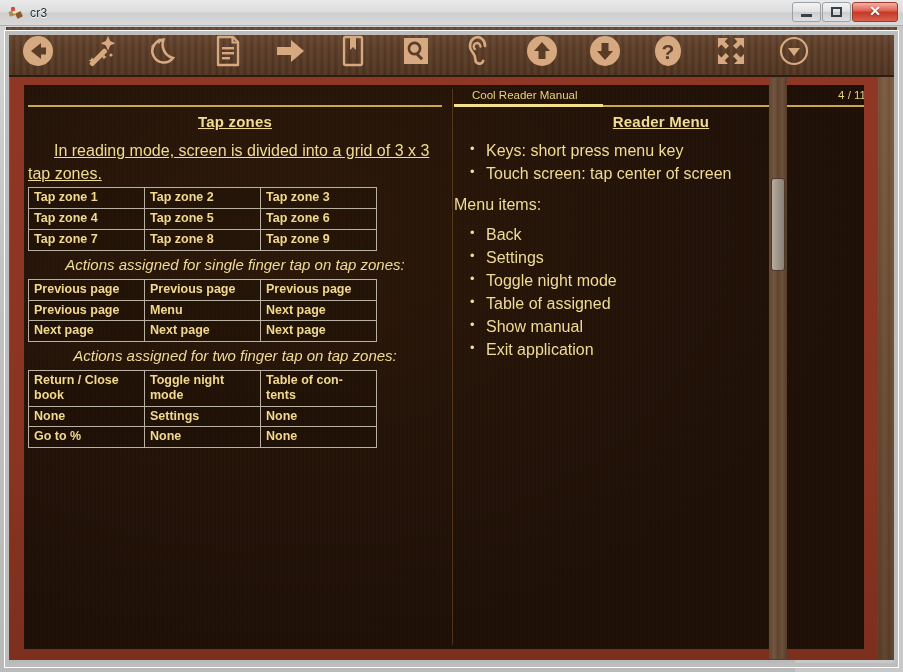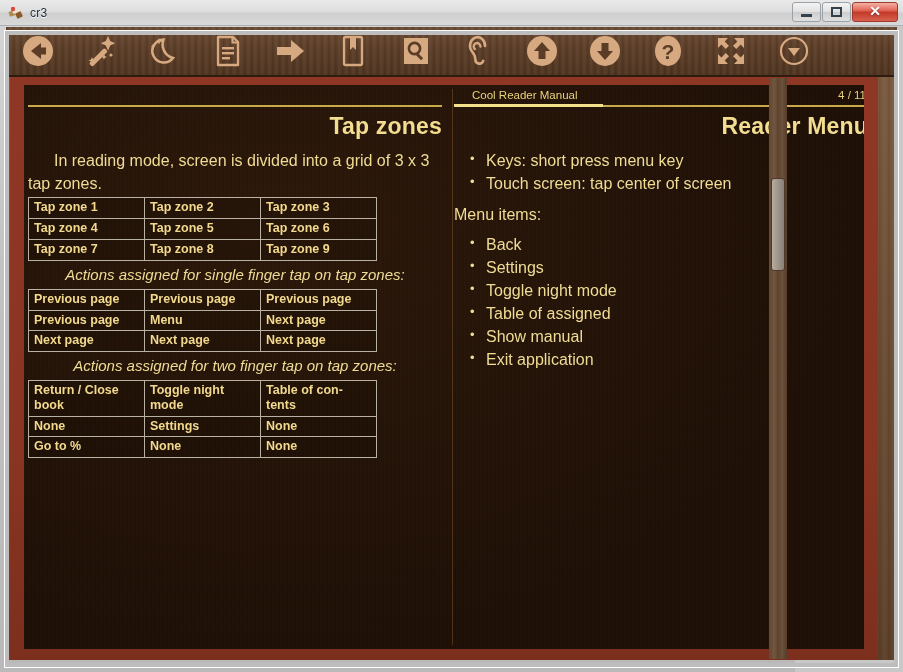--- a/index.html
+++ b/index.html
@@ -117,27 +117,29 @@
     background:#c9a94a;
   }
   .hprogress{
     position:absolute;left:0;bottom:0;height:3px;
     background:#f2e08a;
   }
 
   .pg-body{position:absolute;left:0;top:28px;width:100%;}
 
   h1.pg-title{
-    margin:0 0 10px 0;text-align:right;
-    font-size:23px;font-weight:bold;color:#f2dd91;
+    margin:0 0 10px 0;text-align:center;
+    font-size:15px;font-weight:bold;color:#f2dd91;
     letter-spacing:.2px;
+    text-decoration:underline;
   }
   p.para{
     margin:0 0 2px 0;color:#f0dc95;font-size:16px;line-height:1.42;
     text-indent:26px;
+    text-decoration:underline;
   }
   p.plain{margin:0 0 2px 0;color:#f0dc95;font-size:16px;line-height:1.42;}
   p.capt{
     margin:4px 0 4px 0;text-align:center;font-style:italic;
     color:#f0dc95;font-size:15px;line-height:1.34;
   }
   ul.bullets{margin:8px;padding:0;list-style:none;}
   ul.bullets li{
     color:#f0dc95;font-size:16px;line-height:1.43;
     padding-left:24px;position:relative;

